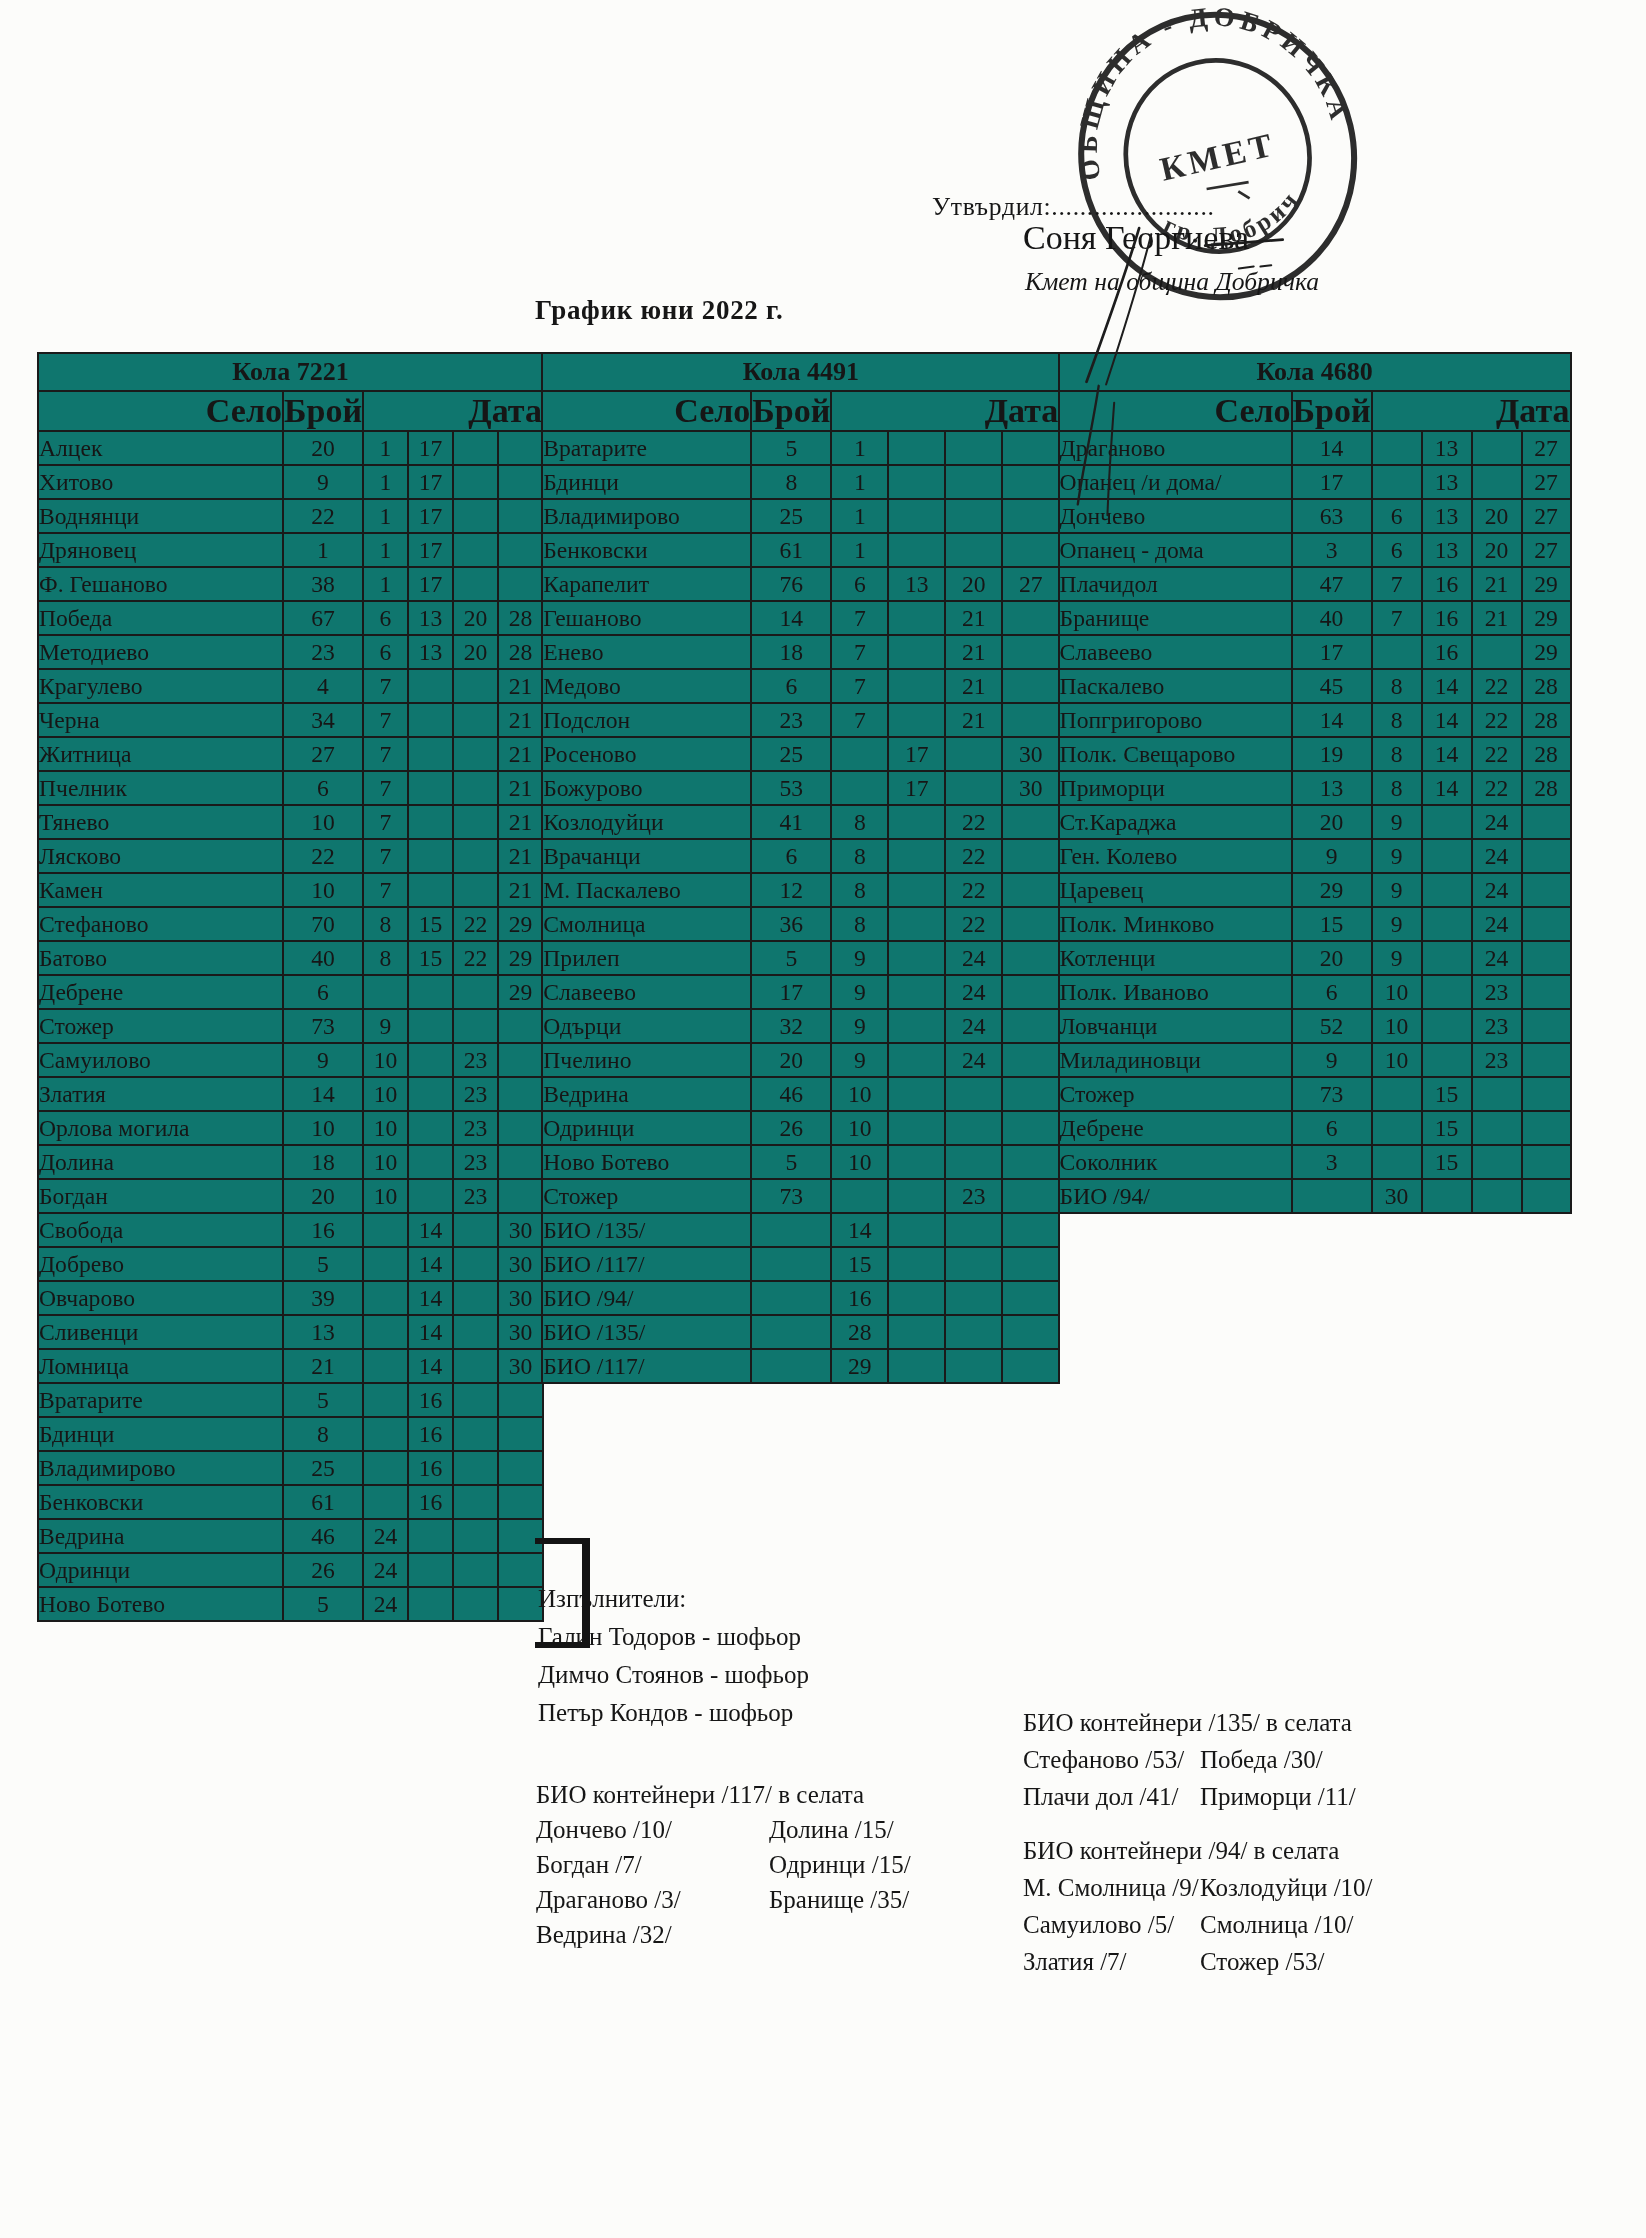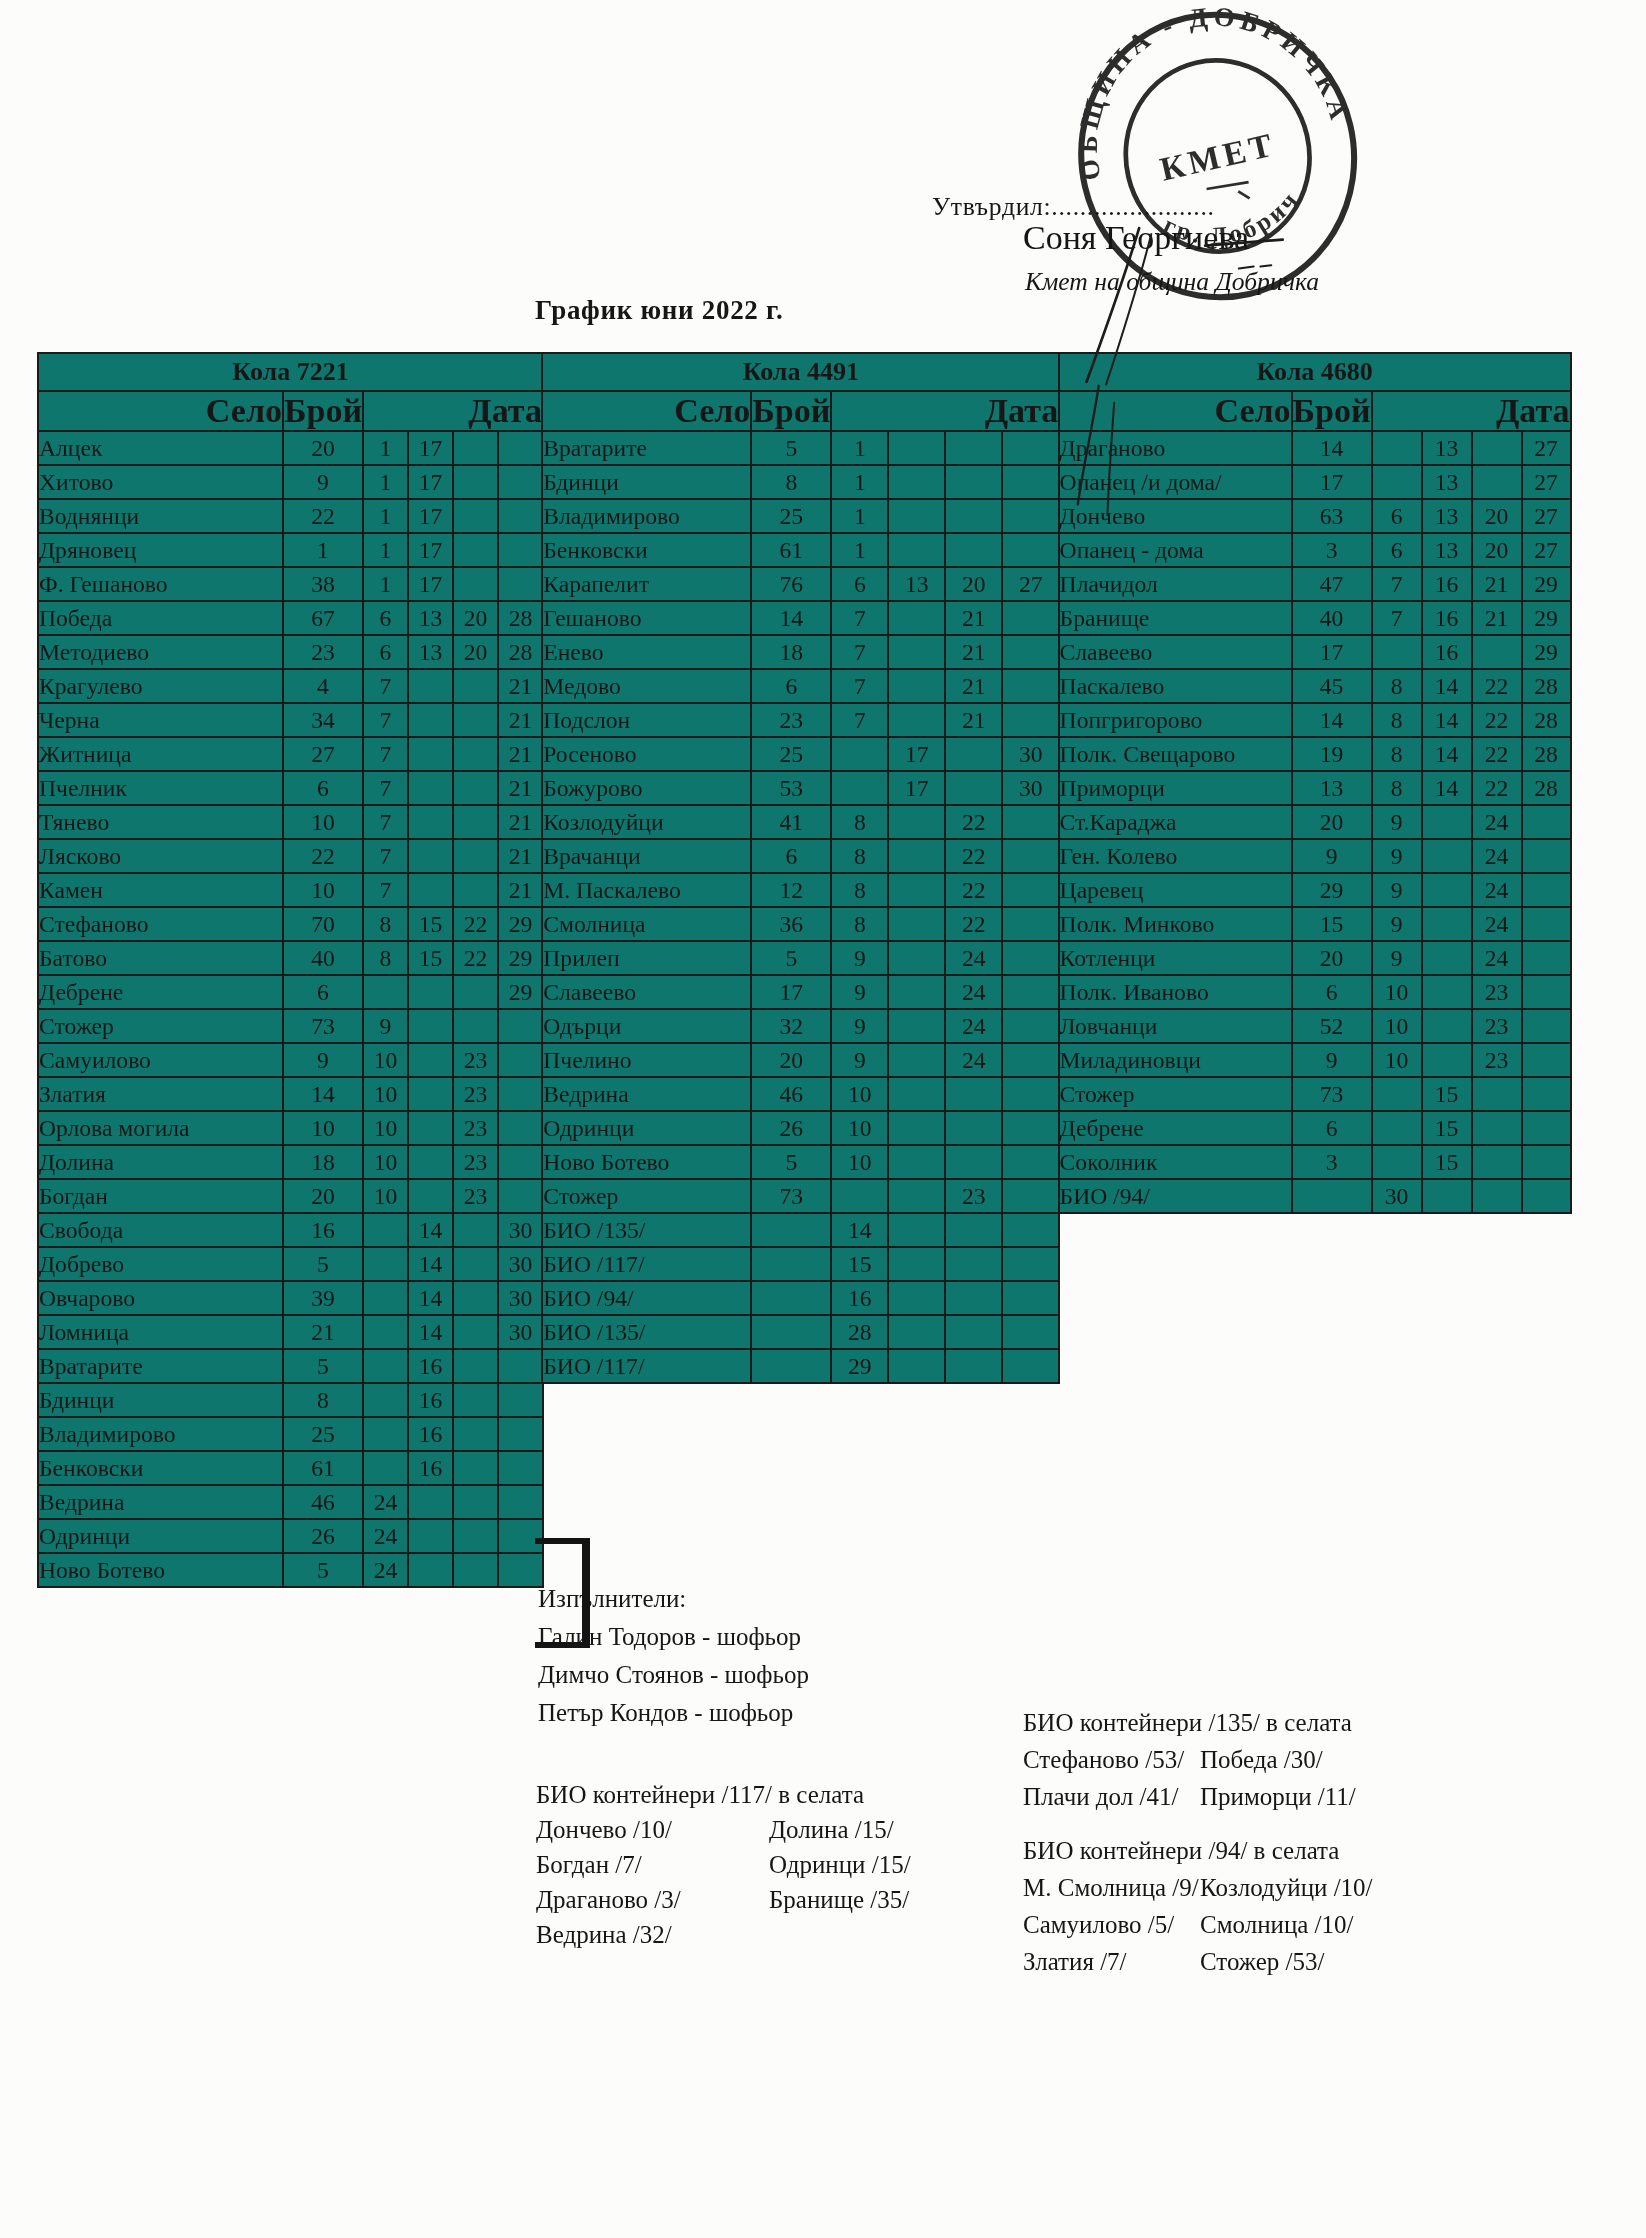--- a/index.html
+++ b/index.html
@@ -303,20 +303,28 @@
           </tr>
           <tr>
             <td class="vil">Овчарово</td>
             <td class="cnt">39</td>
             <td class="d"></td>
             <td class="d">14</td>
             <td class="d"></td>
             <td class="d">30</td>
           </tr>
           <tr>
+            <td class="vil">Сливенци</td>
+            <td class="cnt">13</td>
+            <td class="d"></td>
+            <td class="d">14</td>
+            <td class="d"></td>
+            <td class="d">30</td>
+          </tr>
+          <tr>
             <td class="vil">Ломница</td>
             <td class="cnt">21</td>
             <td class="d"></td>
             <td class="d">14</td>
             <td class="d"></td>
             <td class="d">30</td>
           </tr>
           <tr>
             <td class="vil">Вратарите</td>
             <td class="cnt">5</td>

